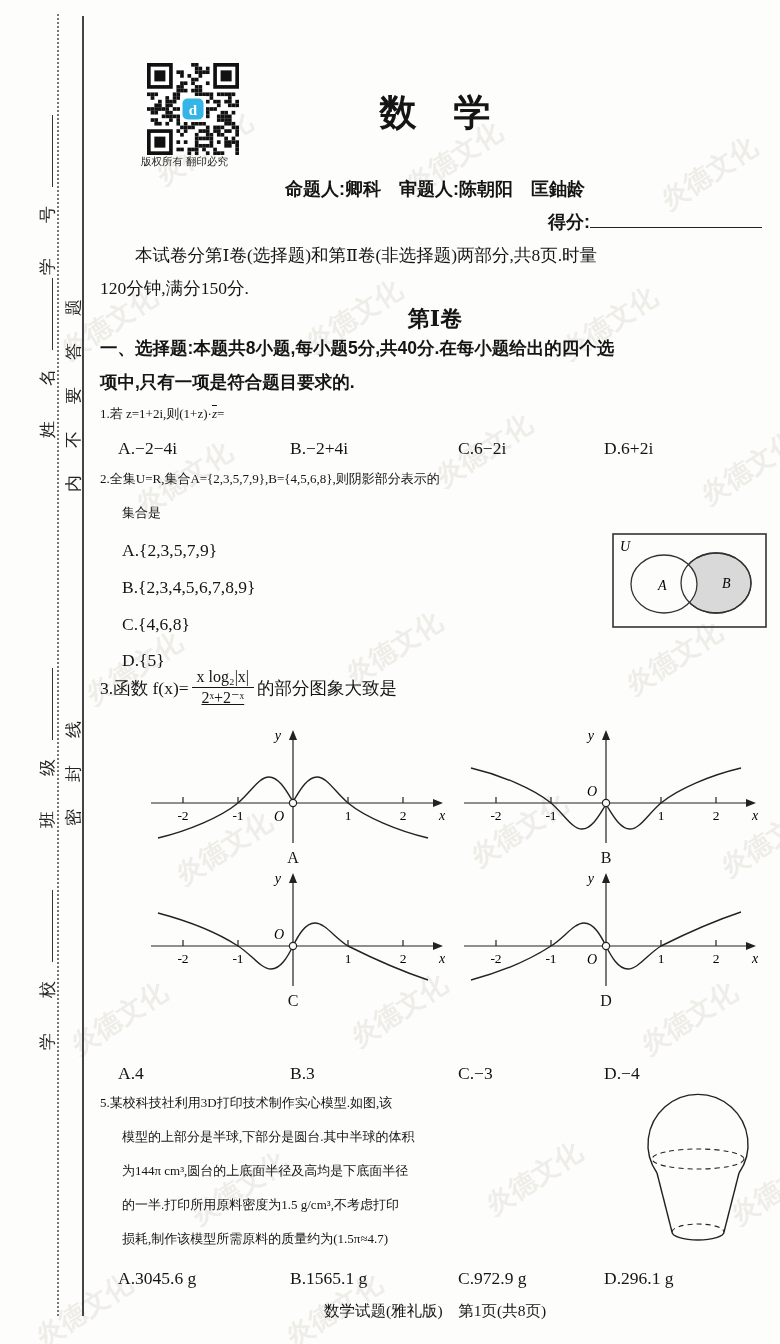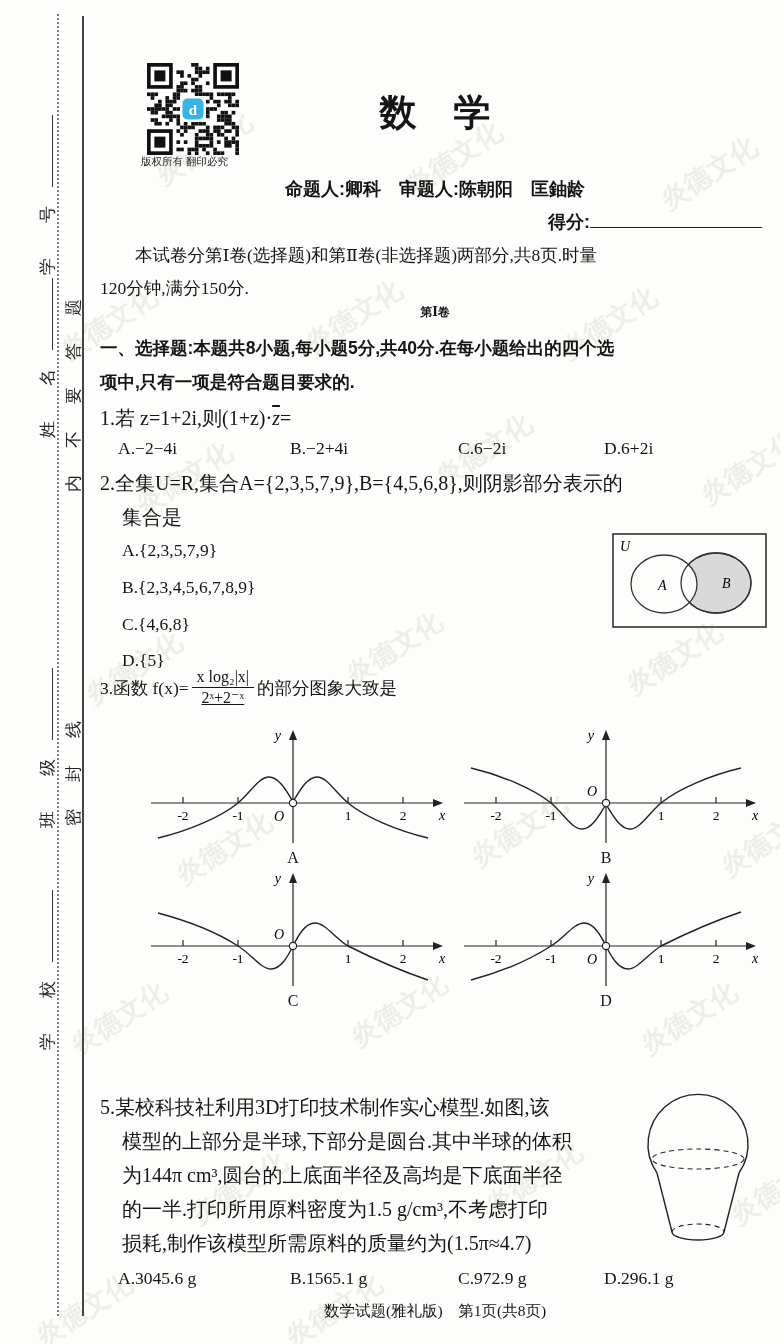--- a/index.html
+++ b/index.html
@@ -23,21 +23,21 @@
   .subject{position:absolute;left:100px;top:88px;width:670px;text-align:center;
          font-size:37px;font-weight:bold;}
   .qr-caption{position:absolute;left:141px;top:155px;width:102px;
          font-size:10.5px;color:#222;font-family:Liberation Sans, sans-serif;}
   .setters{position:absolute;left:100px;top:177px;width:670px;text-align:center;font-size:18px;}
   .score{position:absolute;left:100px;top:210px;width:662px;text-align:right;font-size:18px;}
   .score .sline{display:inline-block;width:172px;height:5px;border-bottom:1.5px solid #222;}
   .intro{position:absolute;left:100px;width:672px;font-size:17.5px;}
   .center-line{position:absolute;left:100px;width:670px;text-align:center;}
   
-  .qline{position:absolute;left:100px;width:676px;font-size:20px;}
+  .qline{position:absolute;left:100px;width:676px;font-size:13px;}
   .opt-row{position:absolute;left:100px;width:676px;height:26px;font-size:17.5px;}
   .opt-row span{position:absolute;white-space:nowrap;text-align:right;}
   .o1{left:18px}.o2{left:190px}.o3{left:358px}.o4{left:504px}
   .stack-opt{position:absolute;left:122px;font-size:17.5px;white-space:nowrap;}
   .frac{display:inline-block;text-align:center;vertical-align:-14px;font-size:16px;line-height:1.15;margin:0 3px;}
   .frac .num{display:block;border-bottom:1.3px solid #151515;padding:0 5px 1px;}
   .frac .den{display:block;padding-top:1px;text-decoration:underline;}
   .q3row{position:absolute;left:100px;top:668px;display:flex;align-items:center;font-size:17.5px;}
   .vec{position:relative;display:inline-block;font-style:italic;margin:0 2px;}
   .vec::after{content:"→";position:absolute;left:50%;top:-0.95em;transform:translateX(-50%) scaleX(1.6);
@@ -297,21 +297,21 @@
 
   <div class="setters hei">命题人:卿科　审题人:陈朝阳　匡鈾龄</div>
 
   <div class="score">
     <span class="hei">得分:</span><span class="sline"></span>
   </div>
 
   <div class="intro abs" style="top:243px;text-indent:35px">本试卷分第Ⅰ卷(选择题)和第Ⅱ卷(非选择题)两部分,共8页.时量</div>
   <div class="intro abs" style="top:276px">120分钟,满分150分.</div>
 
-  <div class="center-line serifb" style="top:304px;font-size:12px">第Ⅰ卷</div>
+  <div class="center-line serifb" style="top:304px;font-size:22px">第Ⅰ卷</div>
 
   <div class="qline hei" style="top:336px;font-size:17.5px">一、选择题:本题共8小题,每小题5分,共40分.在每小题给出的四个选</div>
   <div class="qline hei" style="top:370px;font-size:17.5px">项中,只有一项是符合题目要求的.</div>
 
   <div class="qline" style="top:405px"><span>1.若 z=1+2i,则(1+z)·</span><span class="ovl">z</span><span>=</span></div>
   <div class="opt-row" style="top:438px">
     <span class="o1">A.−2−4i</span>
     <span class="o2">B.−2+4i</span>
     <span class="o3">C.6−2i</span>
     <span class="o4">D.6+2i</span>
@@ -418,20 +418,26 @@
     <text x="148" y="12" class="axlab" text-anchor="end">y</text>
     <path d="M25,109 C55,101 85,88 105,75 C118,67 128,52 138,52 C148,52 155,65 160,75 C165,85 172,98 182,98 C192,98 202,83 215,75 C235,65 268,50 295,41" fill="none" stroke="#222" stroke-width="1.4"></path>
     <circle cx="160" cy="75" r="3.6" fill="#fdfdfb" stroke="#222" stroke-width="1.2"></circle>
   </svg>
 
   <div class="glabel" style="left:278px;top:849px">A</div>
   <div class="glabel" style="left:591px;top:849px">B</div>
   <div class="glabel" style="left:278px;top:992px">C</div>
   <div class="glabel" style="left:591px;top:992px">D</div>
 
+  <div class="opt-row" style="top:1063px">
+    <span class="o1">A.4</span>
+    <span class="o2">B.3</span>
+    <span class="o3">C.−3</span>
+    <span class="o4">D.−4</span>
+  </div>
 
   <div class="qline" style="top:1094px">5.某校科技社利用3D打印技术制作实心模型.如图,该</div>
   <div class="qline" style="top:1128px;left:122px">模型的上部分是半球,下部分是圆台.其中半球的体积</div>
   <div class="qline" style="top:1162px;left:122px">为144π cm³,圆台的上底面半径及高均是下底面半径</div>
   <div class="qline" style="top:1196px;left:122px">的一半.打印所用原料密度为1.5 g/cm³,不考虑打印</div>
   <div class="qline" style="top:1230px;left:122px">损耗,制作该模型所需原料的质量约为(1.5π≈4.7)</div>
 
   <svg width="168" height="162" viewBox="0 0 168 162" style="left:614px;top:1086px">
     <path d="M43,87 A50,50 0 1 1 125,87" fill="none" stroke="#222" stroke-width="1.4"></path>
     <ellipse cx="84" cy="73" rx="46" ry="10" fill="none" stroke="#222" stroke-width="1.1" stroke-dasharray="5,4"></ellipse>

